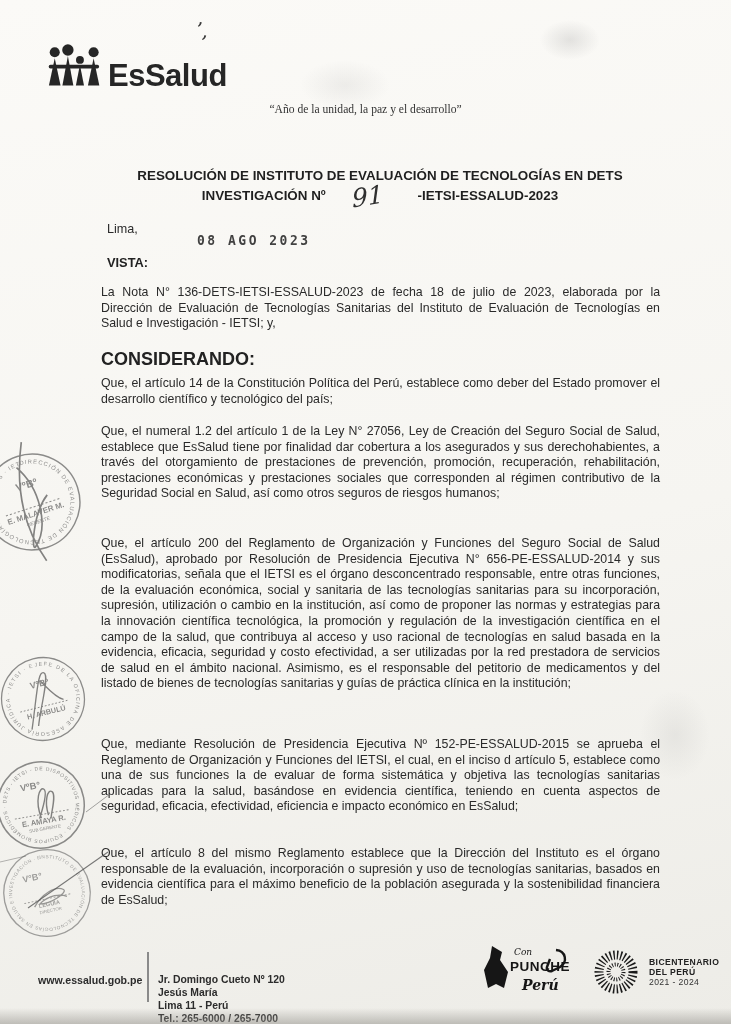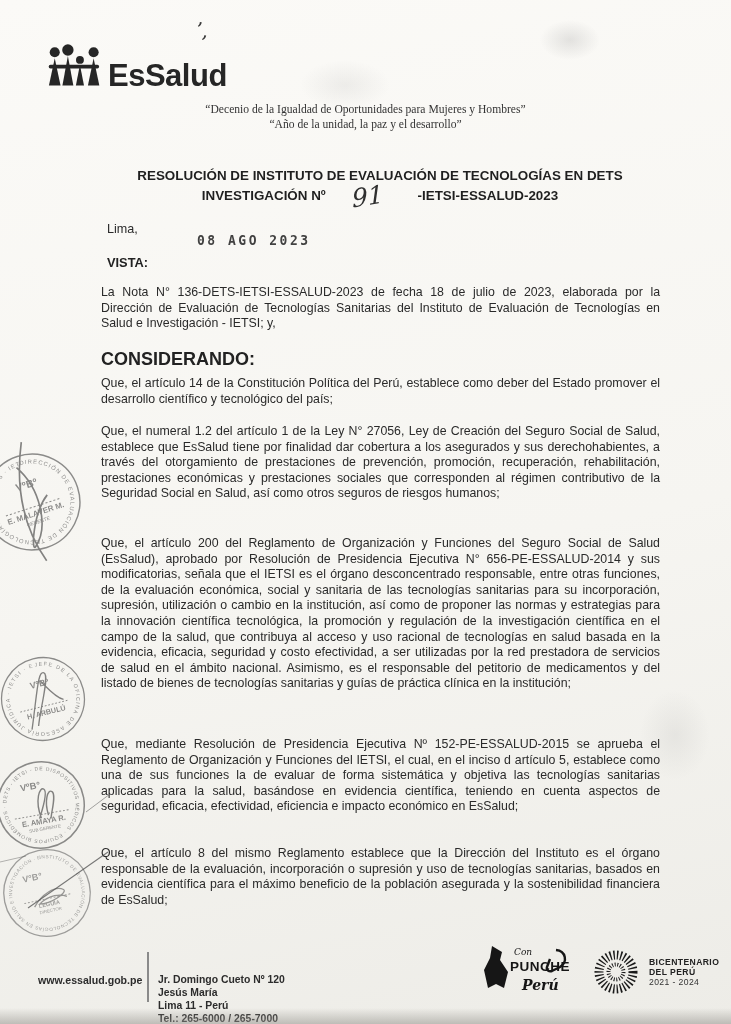--- a/index.html
+++ b/index.html
@@ -99,21 +99,20 @@
         <circle cx="43" cy="7.5" r="4.6"></circle>
         <path d="M37.8,38 L43,13 L48.2,38 Z"></path>
         <rect x="2" y="19" width="46" height="3.4" rx="1.6"></rect>
       </svg>
     </span>
     <span class="wordmark">EsSalud</span>
   </div>
   <div class="pen-mark">’,</div>
 
   <div class="quotes">
-    <div>“Decenio de la Igualdad de Oportunidades para Mujeres y Hombres”</div>
     <div>“Año de la unidad, la paz y el desarrollo”</div>
   </div>
 
   <div class="title">
     <div>RESOLUCIÓN DE INSTITUTO DE EVALUACIÓN DE TECNOLOGÍAS EN DETS</div>
     <div class="title-line2">
       <span>INVESTIGACIÓN Nº</span>
       <span class="hand-number">91</span>
       <span>-IETSI-ESSALUD-2023</span>
     </div>

